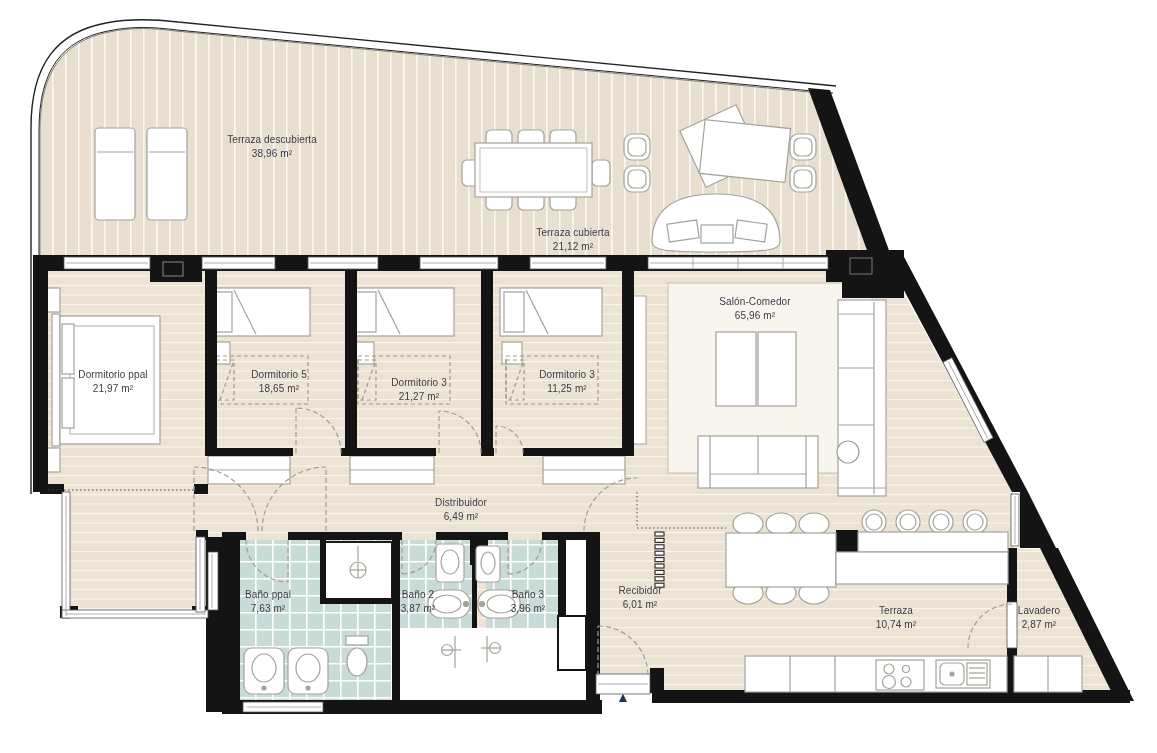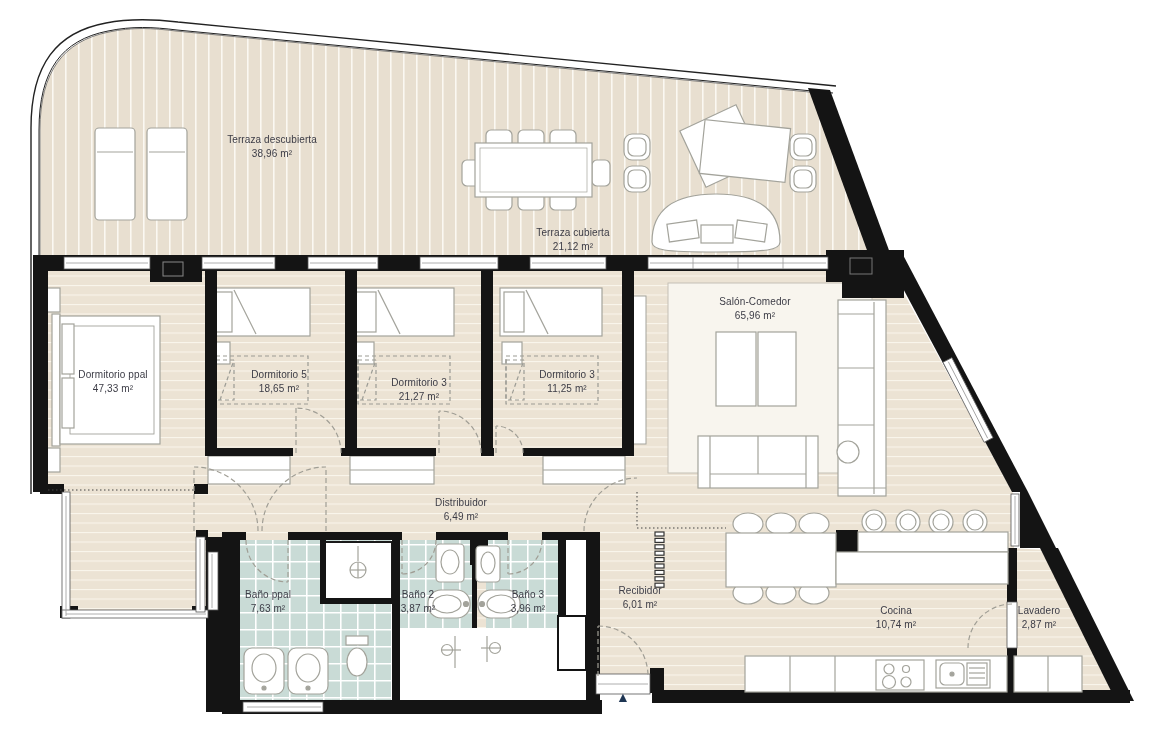--- a/index.html
+++ b/index.html
@@ -387,21 +387,21 @@
 <div class="room-label" style="left:272px;top:147px">
   <span class="rname">Terraza descubierta</span>
   <span class="rarea">38,96 m²</span>
 </div>
 <div class="room-label" style="left:573px;top:240px">
   <span class="rname">Terraza cubierta</span>
   <span class="rarea">21,12 m²</span>
 </div>
 <div class="room-label" style="left:113px;top:382px">
   <span class="rname">Dormitorio ppal</span>
-  <span class="rarea">47,33 m²</span>
+  <span class="rarea">21,97 m²</span>
 </div>
 <div class="room-label" style="left:279px;top:382px">
   <span class="rname">Dormitorio 5</span>
   <span class="rarea">18,65 m²</span>
 </div>
 <div class="room-label" style="left:419px;top:390px">
   <span class="rname">Dormitorio 3</span>
   <span class="rarea">21,27 m²</span>
 </div>
 <div class="room-label" style="left:567px;top:382px">
@@ -426,21 +426,21 @@
 </div>
 <div class="room-label" style="left:528px;top:602px">
   <span class="rname">Baño 3</span>
   <span class="rarea">3,96 m²</span>
 </div>
 <div class="room-label" style="left:640px;top:598px">
   <span class="rname">Recibidor</span>
   <span class="rarea">6,01 m²</span>
 </div>
 <div class="room-label" style="left:896px;top:618px">
-  <span class="rname">Cocina</span>
+  <span class="rname">Terraza</span>
   <span class="rarea">10,74 m²</span>
 </div>
 <div class="room-label" style="left:1039px;top:618px">
   <span class="rname">Lavadero</span>
   <span class="rarea">2,87 m²</span>
 </div>
 
 <div class="entrance-marker" style="left:623px;top:697px">▲</div>
 
 </div>

